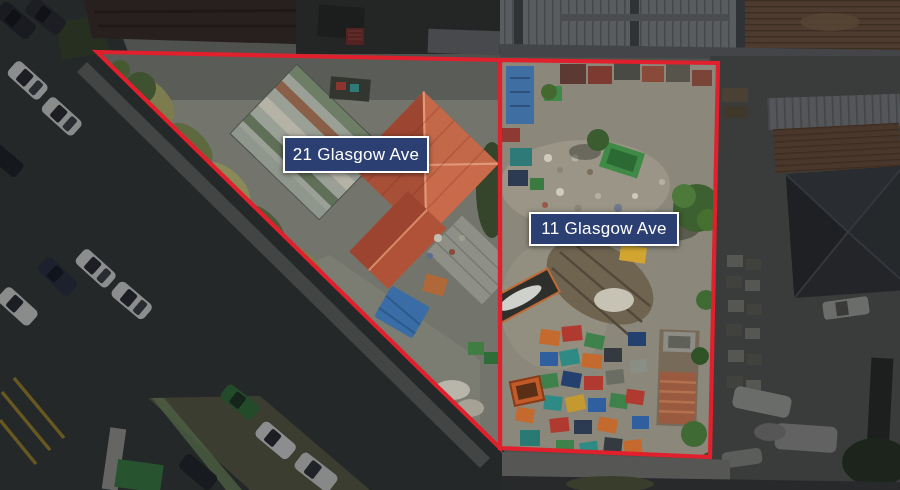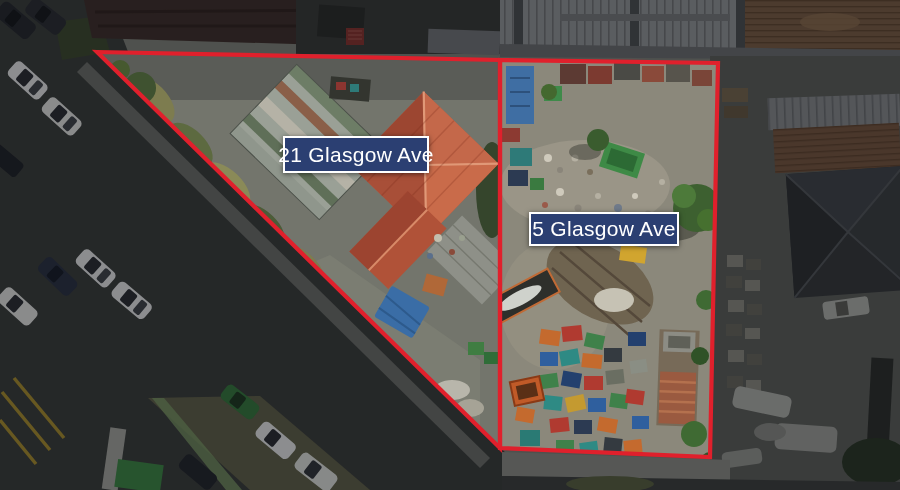--- a/index.html
+++ b/index.html
@@ -4,21 +4,21 @@
 <style>
   html,body{margin:0;padding:0;background:#000;}
   .stage{position:relative;width:900px;height:490px;overflow:hidden;font-family:"Liberation Sans",sans-serif;}
   .stage svg{position:absolute;left:0;top:0;display:block;}
   .boundary{fill:none;stroke:var(--c-boundary,#e0202c);stroke-width:4.2;stroke-linejoin:miter;}
   .addr-label{
     position:absolute;display:flex;align-items:center;justify-content:center;
     background:var(--c-label-background,#2b3f72);
     border:2px solid var(--c-label-border,#ffffff);
     color:var(--c-label-text,#ffffff);
-    font-size:21px;font-weight:500;letter-spacing:.3px;white-space:nowrap;
+    font-size:17px;font-weight:500;letter-spacing:.3px;white-space:nowrap;
     box-shadow:0 1px 5px rgba(0,0,0,.55);
   }
   #label21{left:283px;top:136px;width:142px;height:33px;}
   #label17{left:529px;top:212px;width:146px;height:30px;}
 </style>
 </head>
 <body>
 
 <div class="stage">
 <svg width="900" height="490" viewBox="0 0 900 490">
@@ -359,14 +359,14 @@
     <ellipse cx="610" cy="484" rx="44" ry="8" fill="#5c6342"></ellipse>
   </g>
 
   <path d="M0,0 H900 V490 H0 Z M97,52 L500,60 L500,448 Z M500,60 L718,63 L710,457 L500,448 Z" fill="rgba(8,10,14,0.42)" fill-rule="evenodd"></path>
 
   <polygon class="boundary" points="97,52 500,60 500,448"></polygon>
   <polygon class="boundary" points="500,60 718,63 710,457 500,448"></polygon>
 </svg>
 
 <div class="addr-label" id="label21">21 Glasgow Ave</div>
-<div class="addr-label" id="label17">5 Glasgow Ave</div>
+<div class="addr-label" id="label17">11 Glasgow Ave</div>
 </div>
 
 </body></html>

